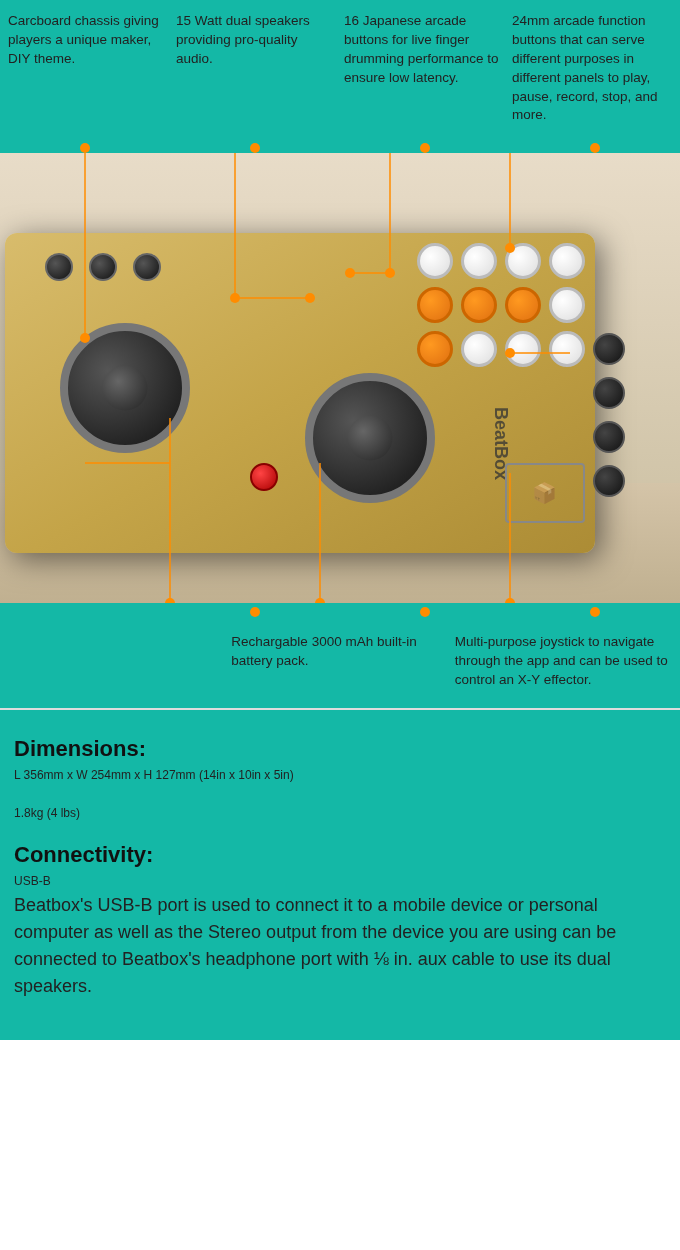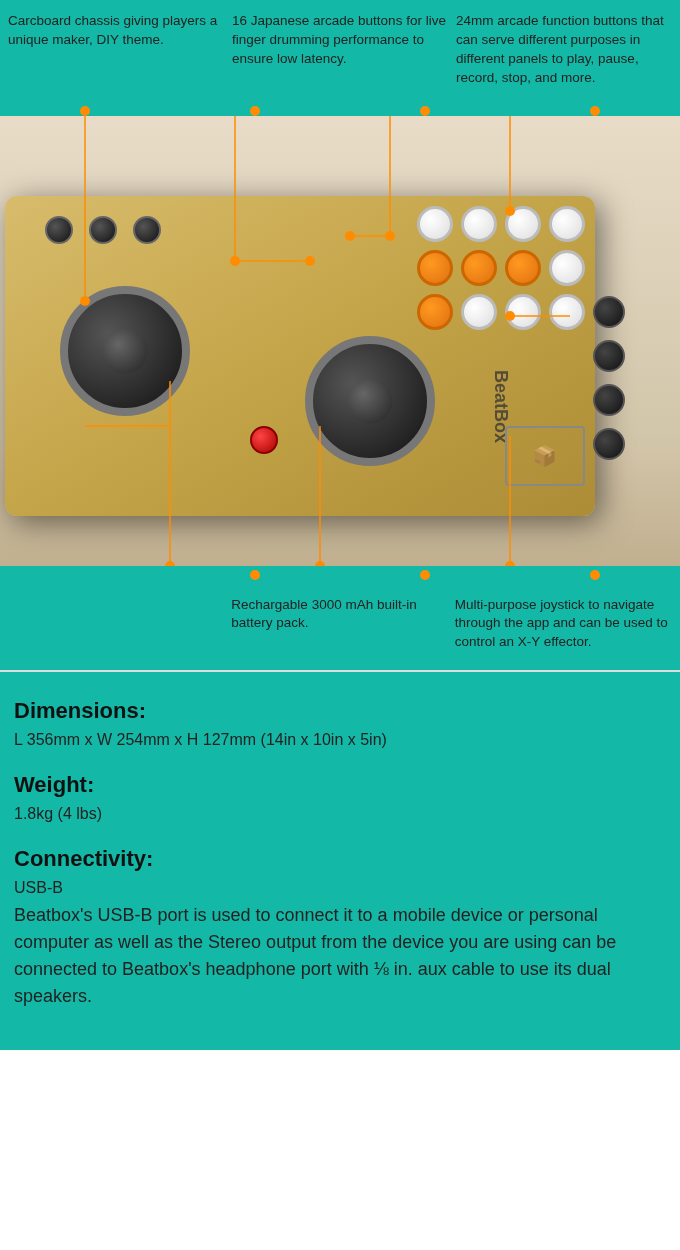--- a/index.html
+++ b/index.html
@@ -59,21 +59,21 @@
     .spec-block {
       margin-bottom: 20px;
     }
     .spec-title {
       font-size: 22px;
       font-weight: bold;
       color: #111;
       margin-bottom: 4px;
     }
     .spec-value {
-      font-size: 16px;
+      font-size: 12px;
       color: #222;
       line-height: 1.5;
     }
     .spec-desc {
       font-size: 18px;
       color: #222;
       line-height: 1.5;
       margin-top: 2px;
     }
 
@@ -169,20 +169,23 @@
 </head>
 <body>
 
 <div class="full-section">
 
   <div class="features-top">
     <div class="feature-item">
       <span>Carcboard chassis giving players a unique maker, DIY theme.</span>
     </div>
     <div class="feature-item">
+      <span>15 Watt dual speakers providing pro-quality audio.</span>
+    </div>
+    <div class="feature-item">
       <span>16 Japanese arcade buttons for live finger drumming performance to ensure low latency.</span>
     </div>
     <div class="feature-item">
       <span>24mm arcade function buttons that can serve different purposes in different panels to play, pause, record, stop, and more.</span>
     </div>
   </div>
 
   <div class="top-anno-row">
     <div class="top-anno-cell">
       <span class="orange-dot"></span>
@@ -317,21 +320,20 @@
   <div class="divider"></div>
 
   <div class="specs-section">
 
     <div class="spec-block">
       <div class="spec-title">Dimensions:</div>
       <div class="spec-value">L 356mm x W 254mm x H 127mm (14in x 10in x 5in)</div>
     </div>
 
     <div class="spec-block">
-      <div class="spec-title">Weight:</div>
       <div class="spec-value">1.8kg (4 lbs)</div>
     </div>
 
     <div class="spec-block">
       <div class="spec-title">Connectivity:</div>
       <div class="spec-value">USB-B</div>
       <div class="spec-desc">Beatbox's USB-B port is used to connect it to a mobile device or personal computer as well as the Stereo output from the device you are using can be connected to Beatbox's headphone port with ⅛ in. aux cable to use its dual speakers.</div>
     </div>
 
   </div>

